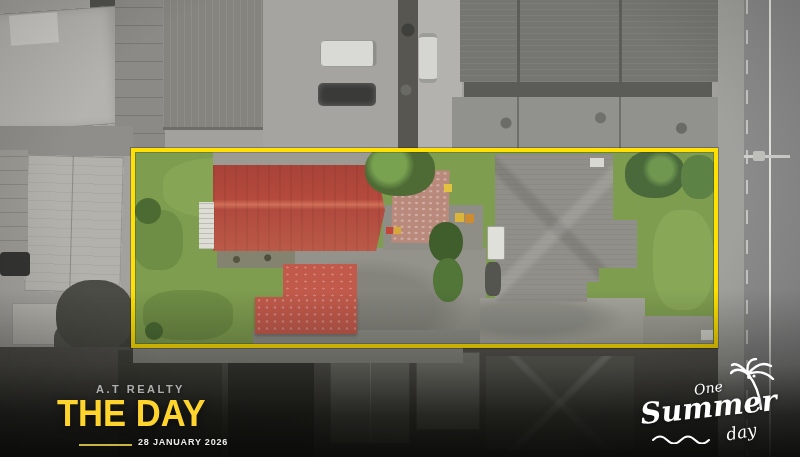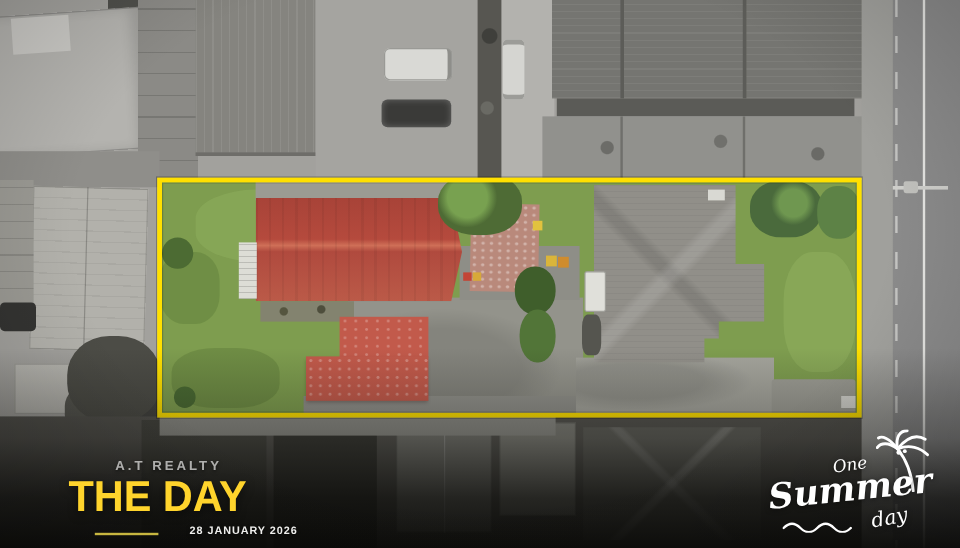--- a/index.html
+++ b/index.html
@@ -141,21 +141,21 @@
   .vig-frame{left:0;top:0;width:800px;height:457px;
     background:radial-gradient(ellipse at 50% 42%,rgba(0,0,0,0) 60%,rgba(0,0,0,.22) 100%);}
   
   .brand-line{left:96px;top:383px;font-size:11px;letter-spacing:2.5px;font-weight:bold;
     color:rgba(230,230,228,.72);text-shadow:0 1px 3px rgba(0,0,0,.5);}
   .title-line{left:57px;top:393px;font-size:36px;font-weight:bold;letter-spacing:0;
     color:var(--title-yellow,#ffd42c);text-shadow:0 2px 8px rgba(0,0,0,.55);
     transform:scaleX(.96);transform-origin:left;}
   .title-rule{left:79px;top:444px;width:53px;height:2px;background:#e8d44a;opacity:.85;}
   .date-line{left:138px;top:437px;font-size:9px;font-weight:bold;letter-spacing:.8px;
-    color:#eeeeec;text-shadow:0 1px 3px rgba(0,0,0,.6);margin-left:20px;}
+    color:#eeeeec;text-shadow:0 1px 3px rgba(0,0,0,.6);}
   
   #logo{left:638px;top:358px;width:156px;height:99px;color:var(--logo-white,#fff);
     font-family:"DejaVu Serif",serif;font-style:italic;}
   .lg-one{left:56px;top:22px;font-size:14px;transform:rotate(-8deg);text-shadow:0 1px 4px rgba(0,0,0,.5);}
   .lg-summer{left:2px;top:32px;font-size:29px;font-weight:bold;transform:rotate(-6deg);
     text-shadow:0 1px 4px rgba(0,0,0,.5);}
   .lg-day{left:88px;top:64px;font-size:17px;transform:rotate(-10deg);text-shadow:0 1px 4px rgba(0,0,0,.5);}
   .lg-palm{left:92px;top:0;}
   .lg-wave{left:14px;top:74px;}
 </style>

